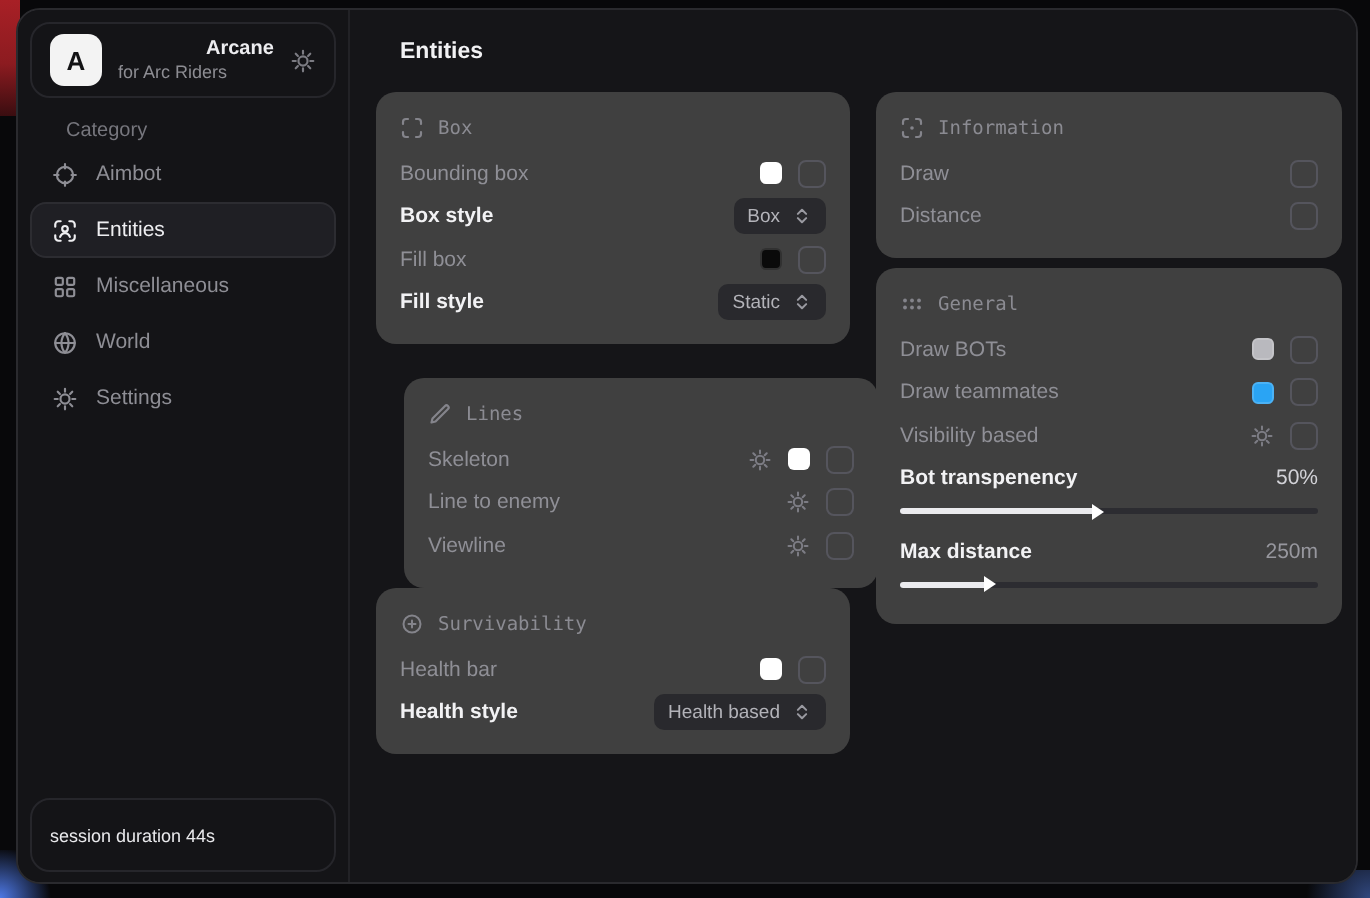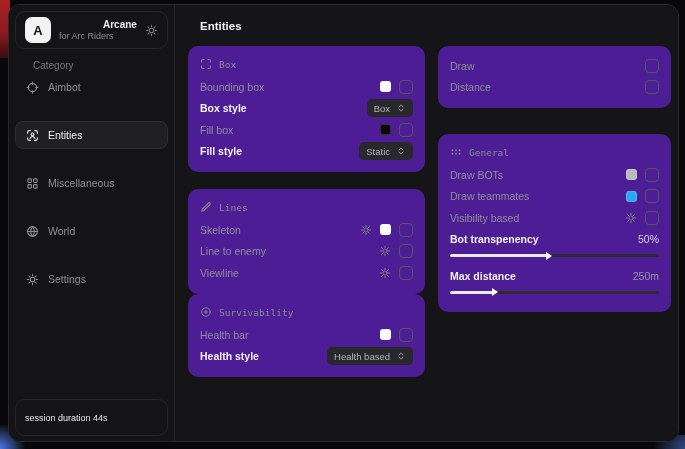--- a/index.html
+++ b/index.html
@@ -25,39 +25,39 @@
            gap:8px; padding:0 9px; }
   .logo { width:26px; height:26px; border-radius:7px; background:#f3f3f3; color:#131315;
           display:flex; align-items:center; justify-content:center; font-weight:bold; font-size:13px; }
   .brand-text { display:flex; flex-direction:column; gap:1px; }
   .brand-name { color:#ededf0; font-size:10px; font-weight:700;margin-left:44px; }
   .brand-tag  { color:#8d8d93; font-size:9px; }
   .brand-gear { margin-left:auto; color:#7c7c83; display:flex; }
 
   .category { position:absolute; left:24px; top:55px; color:#76767d; font-size:10px; }
 
-  .nav { position:absolute; left:6px; top:68px; right:6px; display:flex; flex-direction:column;gap:20px; }
+  .nav { position:absolute; left:6px; top:68px; right:6px; display:flex; flex-direction:column; }
   .nav-item { height:28px; display:flex; align-items:center; gap:9px; padding:0 10px;
               border:1px solid transparent; border-radius:8px; color:#8e8e95; font-size:10.5px; cursor:default; }
   .nav-item.selected { background:#1f1f24; border-color:#2c2c31; color:#eeeef1; }
   .nav-icon { display:flex; color:inherit; }
 
   .footer-box { position:absolute; left:6px; bottom:5px; right:6px; height:37px;
                 border:1px solid #26262b; border-radius:10px; padding:5px 9px;
                 display:flex; flex-direction:column; justify-content:center; gap:2px; }
   .footer-expiry { font-family:"DejaVu Sans Mono", monospace; font-size:8.5px; color:#84848b; }
   .footer-session{ font-size:9px; font-weight:400; color:#e9e9ec; }
 
   
   .main { position:relative; flex:1; background:#151518; }
   .main-title { position:absolute; left:25px; top:15px; font-size:11.5px; font-weight:700; color:#f1f1f3; }
 
-  .panel { position:absolute; background:#4c1d95; border-radius:10px; padding:9px 12px 10px; }
+  .panel { position:absolute; background:#404040; border-radius:10px; padding:9px 12px 10px; }
   #panel-box     { left:13px;  top:41px;  width:237px; }
-  #panel-lines   { left:13px;  top:184px; width:237px; }
+  #panel-lines   { left:27px;  top:184px; width:237px; }
   #panel-surv    { left:13px;  top:289px; width:237px; }
   #panel-info    { left:263px; top:41px;  width:233px; }
   #panel-general { left:263px; top:129px; width:233px; }
 
   .panel-header { display:flex; align-items:center; gap:7px; height:18px; margin-bottom:3px;
                   color:#8b8b92; font-family:"DejaVu Sans Mono", monospace; font-size:9.5px; }
   .panel-header .ph-icon { display:flex; color:#84848b; }
 
   .row { display:flex; align-items:center; height:21.5px; }
   .row-label { font-size:10.5px; color:#8f8f96; }
@@ -336,20 +336,28 @@
                   <svg width="10" height="10" viewBox="0 0 24 24">
                     <use href="#i-updown"></use>
                   </svg>
                 </span>
             </span>
           </span>
         </div>
       </div>
 
       <div class="panel" id="panel-info">
+        <div class="panel-header">
+          <span class="ph-icon">
+              <svg width="12" height="12" viewBox="0 0 24 24">
+                <use href="#i-scanface"></use>
+              </svg>
+            </span>
+          <span>Information</span>
+        </div>
         <div class="row">
           <span class="row-label">Draw</span>
           <span class="row-controls">
             <span class="checkbox"></span>
           </span>
         </div>
         <div class="row">
           <span class="row-label">Distance</span>
           <span class="row-controls">
             <span class="checkbox"></span>

